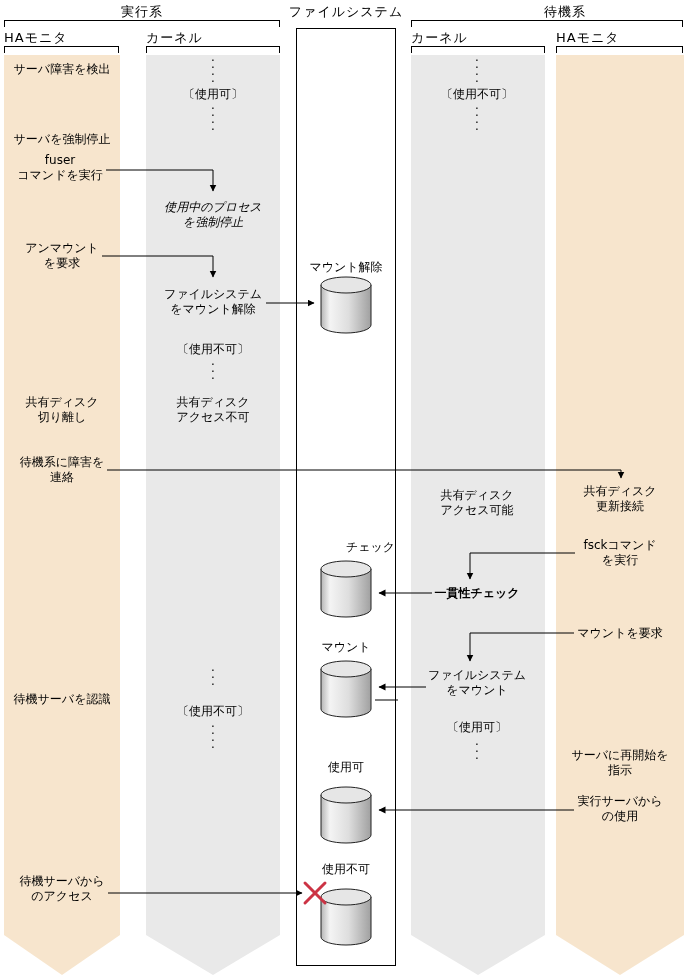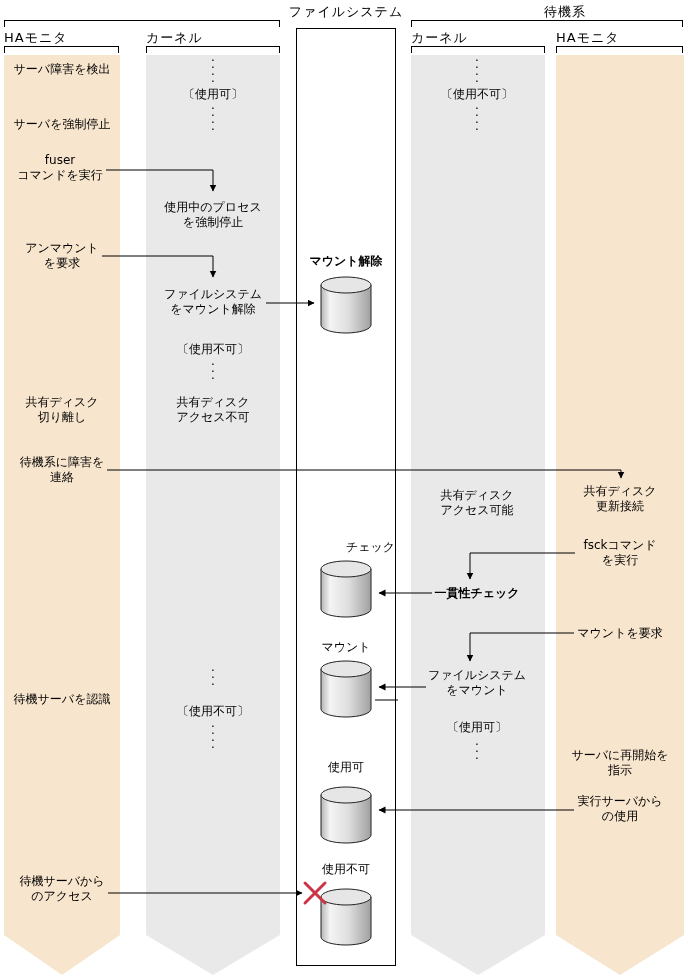--- a/index.html
+++ b/index.html
@@ -30,20 +30,21 @@
     <defs>
       <linearGradient id="cylgrad" x1="0" y1="0" x2="1" y2="0">
         <stop offset="0" stop-color="#b5b5b5"></stop>
         <stop offset="0.18" stop-color="#f4f4f4"></stop>
         <stop offset="0.55" stop-color="#dedede"></stop>
         <stop offset="1" stop-color="#a0a0a0"></stop>
       </linearGradient>
     </defs>
   </svg>
 
+  <div class="glabel" style="left:4px;width:276px;">実行系</div>
   <div class="bracket" style="left:4px;top:20px;width:274px;"></div>
 
   <div class="glabel" style="left:276px;width:140px;">ファイルシステム</div>
 
   <div class="glabel" style="left:429px;width:272px;">待機系</div>
   <div class="bracket" style="left:411px;top:20px;width:270px;"></div>
 
   <div class="chead" style="left:4px;width:115px;">HAモニタ</div>
   <div class="bracket" style="left:4px;top:46px;width:113px;"></div>
 
@@ -57,21 +58,21 @@
   <div class="bracket" style="left:556px;top:46px;width:125px;"></div>
 
   <div class="band beige" style="left:4px;width:116px;"></div>
   <div class="band gray" style="left:146px;width:134px;"></div>
   <div class="band gray" style="left:411px;width:134px;"></div>
   <div class="band beige" style="left:556px;width:128px;"></div>
 
   <div class="fsbox"></div>
 
   <div class="lbl" style="left:2px;top:62px;width:120px;">サーバ障害を検出</div>
-  <div class="lbl" style="left:2px;top:117px;width:120px;">サーバを強制停止</div>
+  <div class="lbl" style="left:2px;top:132px;width:120px;">サーバを強制停止</div>
   <div class="lbl" style="left:0;top:153px;width:120px;">fuser
 コマンドを実行</div>
   <div class="lbl" style="left:2px;top:241px;width:120px;">アンマウント
 を要求</div>
   <div class="lbl" style="left:2px;top:395px;width:120px;">共有ディスク
 切り離し</div>
   <div class="lbl" style="left:2px;top:455px;width:120px;">待機系に障害を
 連絡</div>
   <div class="lbl" style="left:2px;top:692px;width:120px;">待機サーバを認識</div>
   <div class="lbl" style="left:2px;top:874px;width:120px;">待機サーバから
@@ -79,40 +80,40 @@
 
   <div class="dots" style="left:153px;top:58px;width:120px;">·
 ·
 ·
 ·</div>
   <div class="lbl" style="left:153px;top:87px;width:120px;">〔使用可〕</div>
   <div class="dots" style="left:153px;top:106px;width:120px;">·
 ·
 ·
 ·</div>
-  <div class="lbl" style="left:153px;top:200px;width:120px;">使用中のプロセス
+  <div class="lbl" style="left:153px;top:200px;width:120px;font-style:italic;">使用中のプロセス
 を強制停止</div>
   <div class="lbl" style="left:153px;top:287px;width:120px;">ファイルシステム
 をマウント解除</div>
   <div class="lbl" style="left:153px;top:342px;width:120px;">〔使用不可〕</div>
   <div class="dots" style="left:153px;top:362px;width:120px;">·
 ·
 ·</div>
   <div class="lbl" style="left:153px;top:395px;width:120px;">共有ディスク
 アクセス不可</div>
   <div class="dots" style="left:153px;top:668px;width:120px;">·
 ·
 ·</div>
   <div class="lbl" style="left:153px;top:704px;width:120px;">〔使用不可〕</div>
   <div class="dots" style="left:153px;top:724px;width:120px;">·
 ·
 ·
 ·</div>
 
-  <div class="lbl" style="left:297px;top:254px;width:98px;font-weight:bold;">マウント解除</div>
+  <div class="lbl" style="left:297px;top:260px;width:98px;">マウント解除</div>
   <div class="lbl" style="left:297px;top:540px;width:98px;text-align:right;">チェック</div>
   <div class="lbl" style="left:297px;top:640px;width:98px;">マウント</div>
   <div class="lbl" style="left:297px;top:760px;width:98px;">使用可</div>
   <div class="lbl" style="left:297px;top:862px;width:98px;">使用不可</div>
 
   <svg class="cyl" style="left:320px;top:276px;" viewBox="0 0 52 58">
     <path d="M1 9 v40 a25 8 0 0 0 50 0 V9" fill="url(#cylgrad)" stroke="#222" stroke-width="1"></path>
     <ellipse cx="26" cy="9" rx="25" ry="8" fill="#e6e6e6" stroke="#222" stroke-width="1"></ellipse>
   </svg>
   <svg class="cyl" style="left:320px;top:560px;" viewBox="0 0 52 58">

